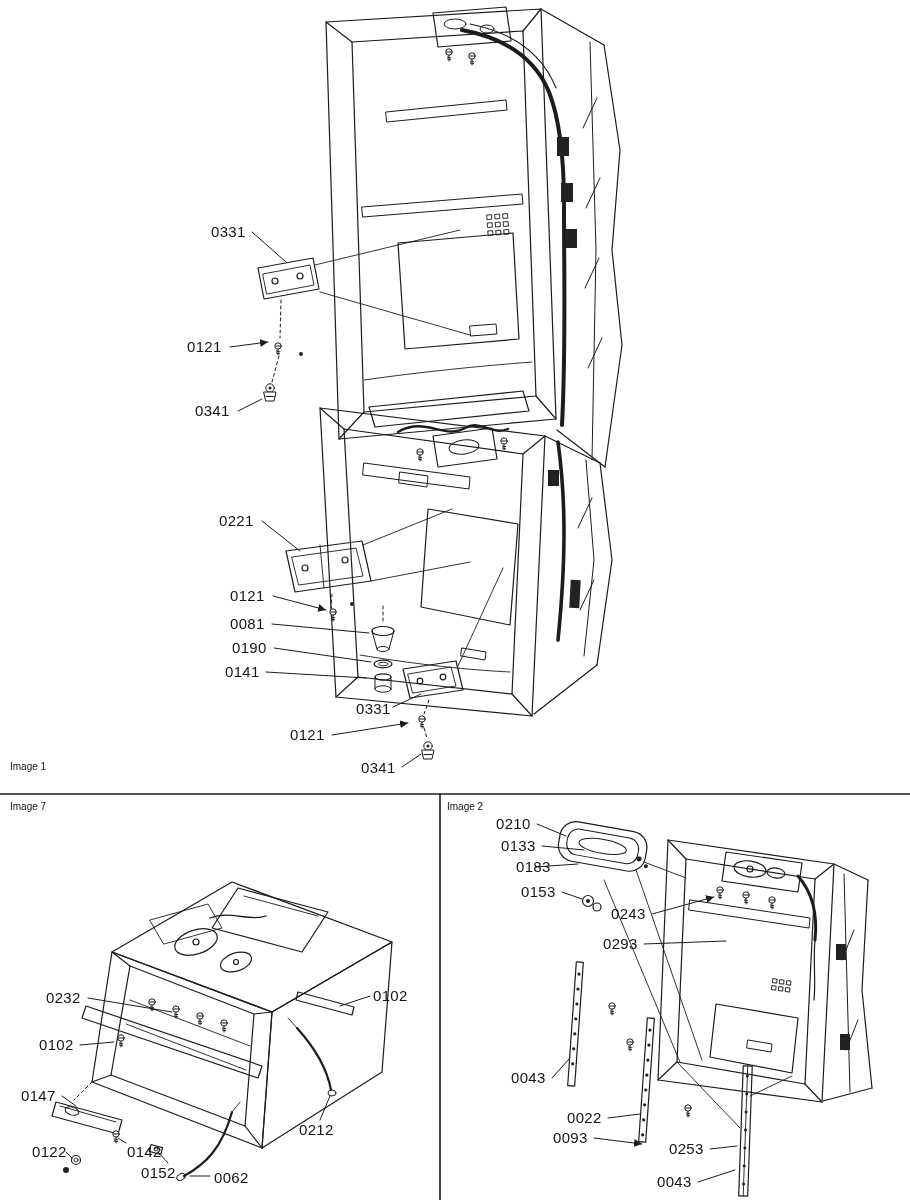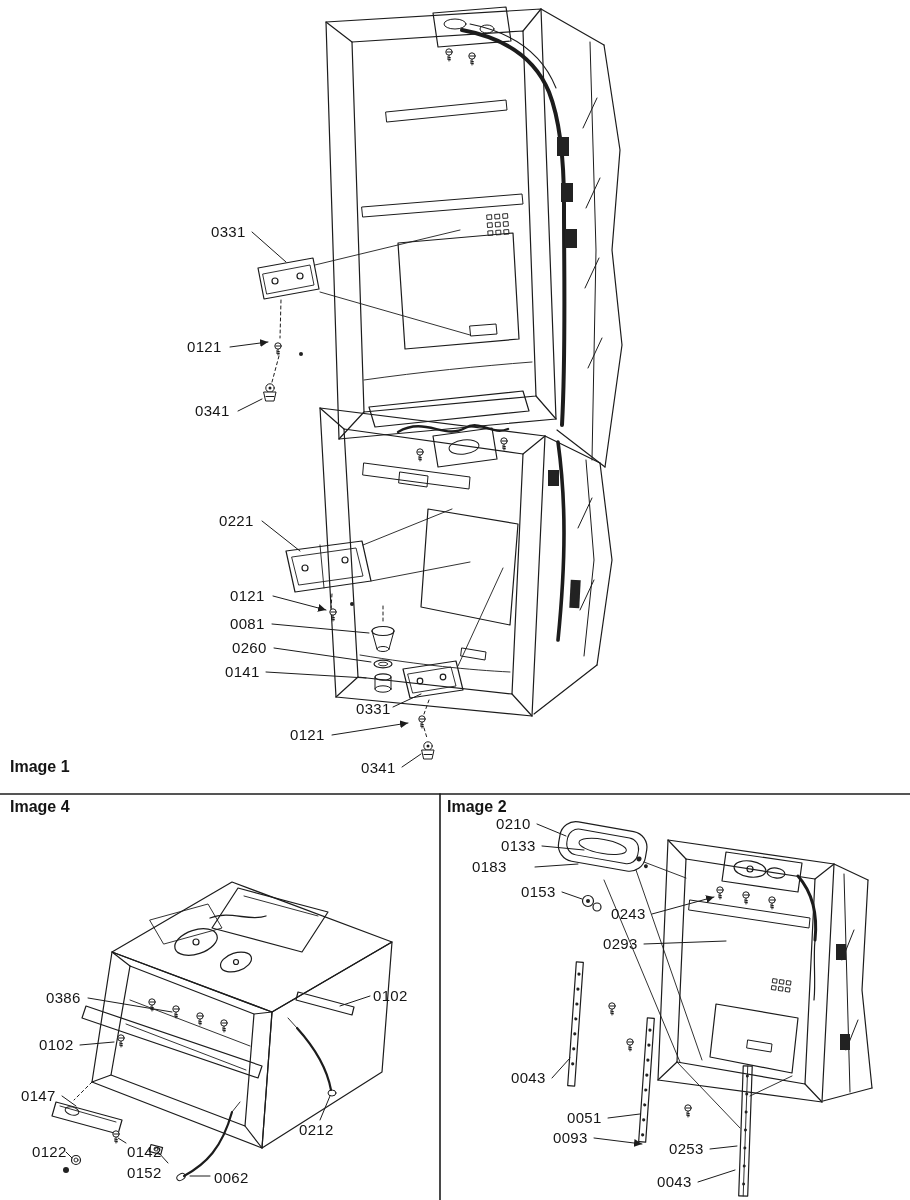--- a/index.html
+++ b/index.html
@@ -1,20 +1,20 @@
 <!DOCTYPE html>
 <html><head>
 <meta charset="utf-8">
 <style>
   html,body{margin:0;padding:0;background:#ffffff;}
   .page{position:relative;width:910px;height:1200px;background:#fff;overflow:hidden;
         font-family:"Liberation Sans", sans-serif;color:#151515;}
   svg.art{position:absolute;left:0;top:0;width:910px;height:1200px;}
   .part-label{position:absolute;font-size:15px;line-height:16px;letter-spacing:.3px;color:#151515;white-space:nowrap;text-align:right;}
-  .caption{position:absolute;font-size:16px;line-height:17px;color:#151515;white-space:nowrap;font-weight:bold;}
+  .caption{position:absolute;font-size:10px;line-height:17px;color:#151515;white-space:nowrap;}
 </style>
 </head>
 <body>
 
 <div class="page">
 
 <svg class="art" viewBox="0 0 910 1200">
   <defs>
     <marker id="arr" markerWidth="9" markerHeight="8" refX="8" refY="4" orient="auto">
       <path d="M0,0 L8,4 L0,8 Z" fill="#1c1c1c"></path>
@@ -387,50 +387,50 @@
         <path d="M608,1118 L640,1114"></path>
         <path d="M594,1138 L642,1144" marker-end="url(#arr)"></path>
         <path d="M710,1149 L737,1146"></path>
         <path d="M698,1182 L735,1170"></path>
       </g>
     </g>
   </g>
 </svg>
 
 <div class="caption" style="left:10px;top:758px">Image 1</div>
-<div class="caption" style="left:10px;top:798px">Image 4</div>
+<div class="caption" style="left:10px;top:798px">Image 7</div>
 <div class="caption" style="left:447px;top:798px">Image 2</div>
 
 <div class="part-label" style="left:211px;top:224px">0331</div>
 <div class="part-label" style="left:187px;top:339px">0121</div>
 <div class="part-label" style="left:195px;top:403px">0341</div>
 <div class="part-label" style="left:219px;top:513px">0221</div>
 <div class="part-label" style="left:230px;top:588px">0121</div>
 <div class="part-label" style="left:230px;top:616px">0081</div>
-<div class="part-label" style="left:232px;top:640px">0260</div>
+<div class="part-label" style="left:232px;top:640px">0190</div>
 <div class="part-label" style="left:225px;top:664px">0141</div>
 <div class="part-label" style="left:356px;top:701px">0331</div>
 <div class="part-label" style="left:290px;top:727px">0121</div>
 <div class="part-label" style="left:361px;top:760px">0341</div>
 
-<div class="part-label" style="left:46px;top:990px">0386</div>
+<div class="part-label" style="left:46px;top:990px">0232</div>
 <div class="part-label" style="left:373px;top:988px">0102</div>
 <div class="part-label" style="left:39px;top:1037px">0102</div>
 <div class="part-label" style="left:21px;top:1088px">0147</div>
 <div class="part-label" style="left:32px;top:1144px">0122</div>
 <div class="part-label" style="left:127px;top:1144px">0142</div>
-<div class="part-label" style="left:127px;top:1165px">0152</div>
+<div class="part-label" style="left:141px;top:1165px">0152</div>
 <div class="part-label" style="left:214px;top:1170px">0062</div>
 <div class="part-label" style="left:299px;top:1122px">0212</div>
 
 <div class="part-label" style="left:496px;top:816px">0210</div>
 <div class="part-label" style="left:501px;top:838px">0133</div>
-<div class="part-label" style="left:472px;top:859px">0183</div>
+<div class="part-label" style="left:516px;top:859px">0183</div>
 <div class="part-label" style="left:521px;top:884px">0153</div>
 <div class="part-label" style="left:611px;top:906px">0243</div>
 <div class="part-label" style="left:603px;top:936px">0293</div>
 <div class="part-label" style="left:511px;top:1070px">0043</div>
-<div class="part-label" style="left:567px;top:1110px">0051</div>
+<div class="part-label" style="left:567px;top:1110px">0022</div>
 <div class="part-label" style="left:553px;top:1130px">0093</div>
 <div class="part-label" style="left:669px;top:1141px">0253</div>
 <div class="part-label" style="left:657px;top:1174px">0043</div>
 
 </div>
 
 </body></html>

